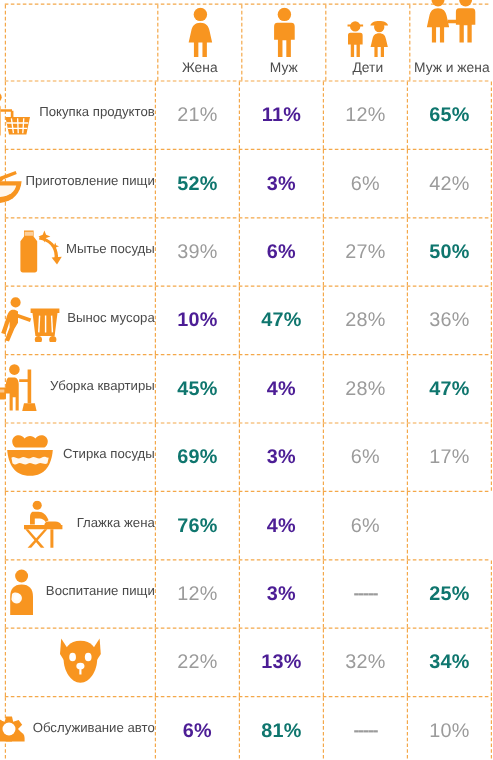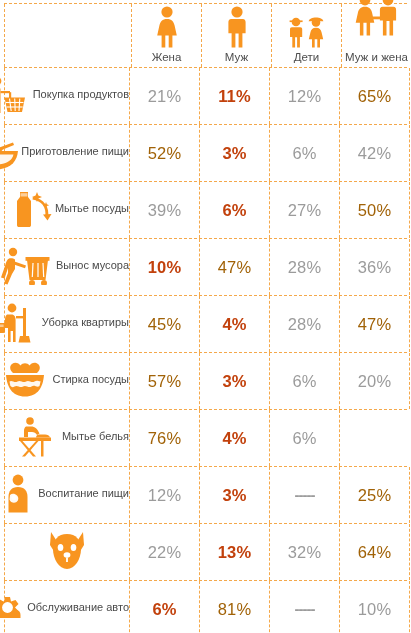--- a/index.html
+++ b/index.html
@@ -117,22 +117,22 @@
     padding-bottom: 1px;
   }
 
   
   .val {
     font-size: 16.5px;
     line-height: 18px;
     letter-spacing: 0.2px;
   }
   .val.neutral { color: #9b9b9b; font-weight: normal; }
-  .val.high    { color: #a16207; font-weight: normal; }
-  .val.low     { color: #c2410c; font-weight: bold; }
+  .val.high    { color: #0f766e; font-weight: bold; }
+  .val.low     { color: #4c1d95; font-weight: bold; }
   .val.dash {
     color: #9b9b9b;
     font-weight: bold;
     font-size: 15px;
     letter-spacing: -1px;
   }
 
   svg { display: block; }
 </style>
 </head>
@@ -360,47 +360,47 @@
         <div class="task-icon">
           <svg width="54" height="36" viewBox="0 0 54 36">
             <path d="M14 2 C17 -0.5 21 1 22.5 3.5 C24.5 0.5 29.5 0.5 31.5 3.5 C33 1 37 -0.5 40 2 C43 4.5 42 9 39 11 L15 11 C12 9 11 4.5 14 2 Z" fill="#f89520"></path>
             <path d="M8 13 L46 13 C45 25 40 34.5 27 34.5 C14 34.5 9 25 8 13 Z" fill="#f89520"></path>
             <path d="M11.5 19.5 C14 17.5 16.5 21.5 19.5 19.5 C22.5 17.5 25 21.5 28 19.5 C31 17.5 33.5 21.5 36.5 19.5 C39.5 17.5 41 20 42.6 19.2 L41.5 24 C39 26 36.5 22.5 33.5 24.5 C30.5 26.5 28 22.5 25 24.5 C22 26.5 19.5 22.5 16.5 24.5 C14.4 25.9 13.3 24.6 12.4 24 Z" fill="#ffffff" opacity="0.93"></path>
           </svg>
         </div>
         <div class="task-name">Стирка посуды</div>
       </div>
       <div class="cell value-cell">
-          <span class="val high">57%</span>
+          <span class="val high">69%</span>
         </div>
       <div class="cell value-cell">
           <span class="val low">3%</span>
         </div>
       <div class="cell value-cell">
           <span class="val neutral">6%</span>
         </div>
       <div class="cell value-cell">
-          <span class="val neutral">20%</span>
+          <span class="val neutral">17%</span>
         </div>
     </div>
 
     <div class="row data-row">
       <div class="cell label-cell">
         <div class="task-icon">
           <svg width="56" height="40" viewBox="0 0 56 40">
             <circle cx="25" cy="4" r="3.8" fill="#f89520"></circle>
             <path d="M21 9.5 C19.5 10.5 19 12 19 14 L19 20 L23 20 L23 15 L27 15 C29 15 31 16 32 18 L34.5 16.5 C32.5 12 30 9.5 26 9.5 Z" fill="#f89520"></path>
             <path d="M14 20.5 L46 20.5 L46 24 L14 24 Z" fill="#f89520"></path>
             <path d="M31 20.5 L45 20.5 C44.5 18.5 42.5 17.5 40 17.5 L34 17.5 C32 17.5 31 19 31 20.5 Z" fill="#f89520"></path>
             <path d="M15 24 L17.5 24 L31 39.5 L28 39.5 Z" fill="#f89520"></path>
             <path d="M31 24 L33.5 24 L20 39.5 L17 39.5 Z" fill="#f89520"></path>
             <path d="M36 24 L38.5 24 L38.5 39.5 L36 39.5 Z" fill="#f89520"></path>
           </svg>
         </div>
-        <div class="task-name">Мытье белья</div>
+        <div class="task-name">Глажка жена</div>
       </div>
       <div class="cell value-cell">
           <span class="val high">76%</span>
         </div>
       <div class="cell value-cell">
           <span class="val low">4%</span>
         </div>
       <div class="cell value-cell">
           <span class="val neutral">6%</span>
         </div>
@@ -449,21 +449,21 @@
       <div class="cell value-cell">
           <span class="val neutral">22%</span>
         </div>
       <div class="cell value-cell">
           <span class="val low">13%</span>
         </div>
       <div class="cell value-cell">
           <span class="val neutral">32%</span>
         </div>
       <div class="cell value-cell">
-          <span class="val high">64%</span>
+          <span class="val high">34%</span>
         </div>
     </div>
 
     <div class="row data-row">
       <div class="cell label-cell">
         <div class="task-icon">
           <svg width="68" height="38" viewBox="0 0 68 38">
             <path d="M4 22 L7 13 C8 10 10 8.5 14 8.5 L34 8.5 C38 8.5 41 10 44 13 L52 20 L57 21 C60 21.5 61.5 23 61.5 26 L61.5 29 L4 29 C2 29 1.5 27.5 1.5 26 L1.5 25 C1.5 23 2.5 22 4 22 Z" fill="#f89520"></path>
             <path d="M12 12.5 L23 12.5 L23 20 L8.5 20 Z" fill="#ffffff" opacity="0.95"></path>
             <path d="M26 12.5 L33.5 12.5 C36 12.5 38 13.5 40 15.5 L45 20 L26 20 Z" fill="#ffffff" opacity="0.95"></path>

